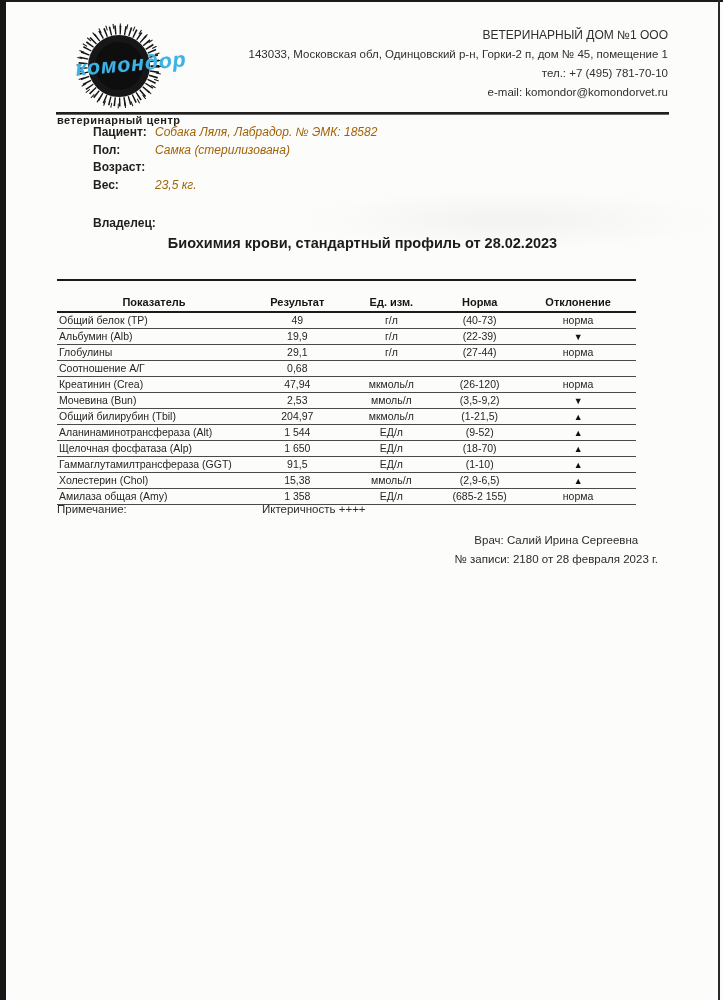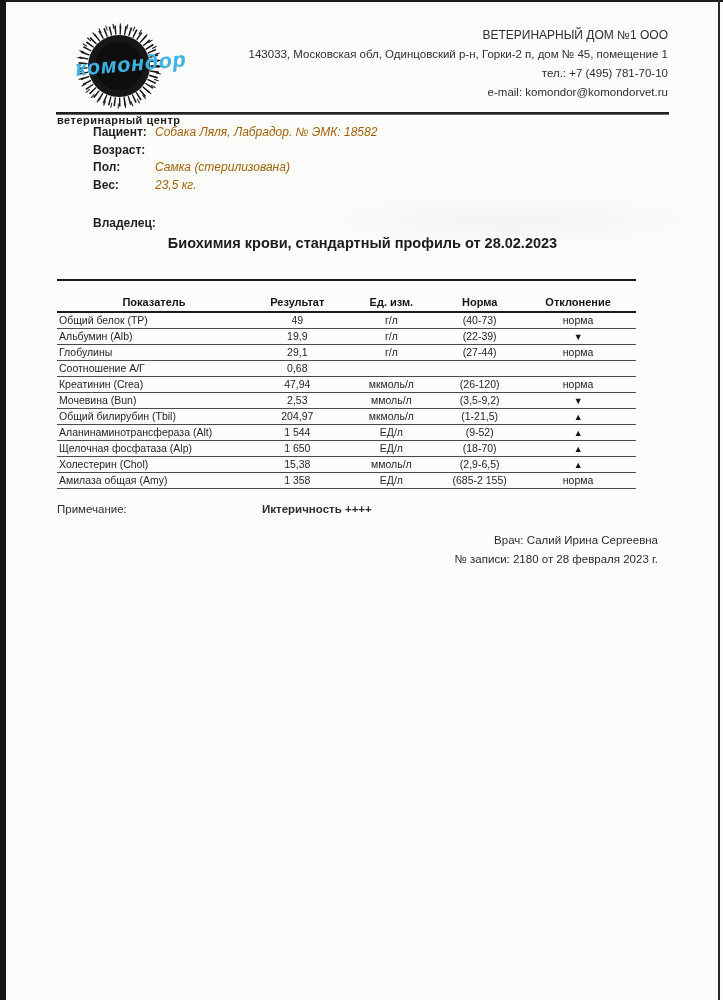--- a/index.html
+++ b/index.html
@@ -55,24 +55,24 @@
              font-weight:bold; font-size:11px; padding:15px 2px 3px; text-align:center; color:#151515; }
   thead th:first-child { text-align:center; }
   tbody td { border-bottom:1.2px solid #4a4a4a; padding:1px 2px 2px; text-align:center; height:14.5px;
              white-space:nowrap; overflow:hidden; }
   tbody td.c-left { text-align:left; }
   tbody td .arrow { font-size:9px; letter-spacing:0; color:#111; }
 
   
   .note { position:absolute; left:57px; top:503px; width:560px; font-size:11.5px; }
   .note-label { position:absolute; left:0; top:0; }
-  .note-value { position:absolute; left:205px; top:0;font-weight:bold; }
-
-  
-  .sig { position:absolute; top:531px; right:65px; text-align:right;
+  .note-value { position:absolute; left:205px; top:0; }
+
+  
+  .sig { position:absolute; top:531px; right:65px; text-align:center;
          font-size:11.5px; line-height:18.5px; color:#2b2b2b; }
 </style>
 </head>
 <body>
 
 <div class="edge-top"></div>
 <div class="edge-left"></div>
 <div class="edge-right"></div>
 <div class="smudge"></div>
 
@@ -99,26 +99,26 @@
   </div>
 
 <div class="head-rule"></div>
 
 <div class="patient">
     <div class="p-row">
       <span class="p-label">Пациент:</span>
       <span class="p-value">Собака Ляля, Лабрадор. № ЭМК: 18582</span>
     </div>
     <div class="p-row">
+      <span class="p-label">Пол:</span>
+      <span class="p-value">Самка (стерилизована)</span>
+    </div>
+    <div class="p-row">
       <span class="p-label">Возраст:</span>
       <span class="p-value"></span>
-    </div>
-    <div class="p-row">
-      <span class="p-label">Пол:</span>
-      <span class="p-value">Самка (стерилизована)</span>
     </div>
     <div class="p-row">
       <span class="p-label">Вес:</span>
       <span class="p-value">23,5 кг.</span>
     </div>
     <div class="p-row gap">
       <span class="p-label">Владелец:</span>
       <span class="p-value"></span>
     </div>
   </div>
@@ -201,20 +201,27 @@
           <td><span class="arrow">▲</span></td>
         </tr>
         <tr>
           <td class="c-left">Щелочная фосфатаза (Alp)</td>
           <td>1 650</td>
           <td>ЕД/л</td>
           <td>(18-70)</td>
           <td><span class="arrow">▲</span></td>
         </tr>
         <tr>
+          <td class="c-left">Гаммаглутамилтрансфераза (GGT)</td>
+          <td>91,5</td>
+          <td>ЕД/л</td>
+          <td>(1-10)</td>
+          <td><span class="arrow">▲</span></td>
+        </tr>
+        <tr>
           <td class="c-left">Холестерин (Chol)</td>
           <td>15,38</td>
           <td>ммоль/л</td>
           <td>(2,9-6,5)</td>
           <td><span class="arrow">▲</span></td>
         </tr>
         <tr>
           <td class="c-left">Амилаза общая (Amy)</td>
           <td>1 358</td>
           <td>ЕД/л</td>

